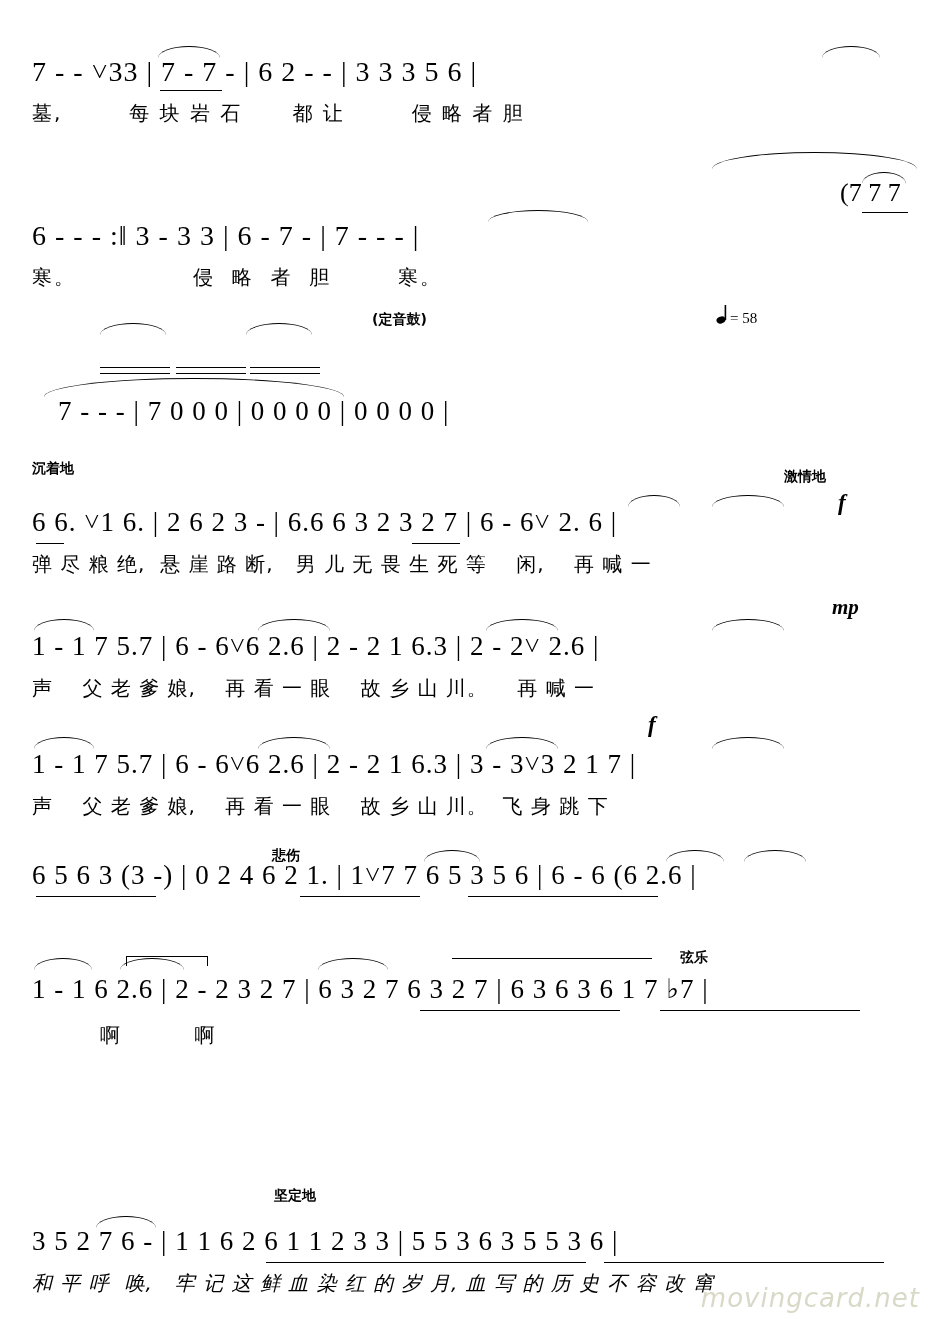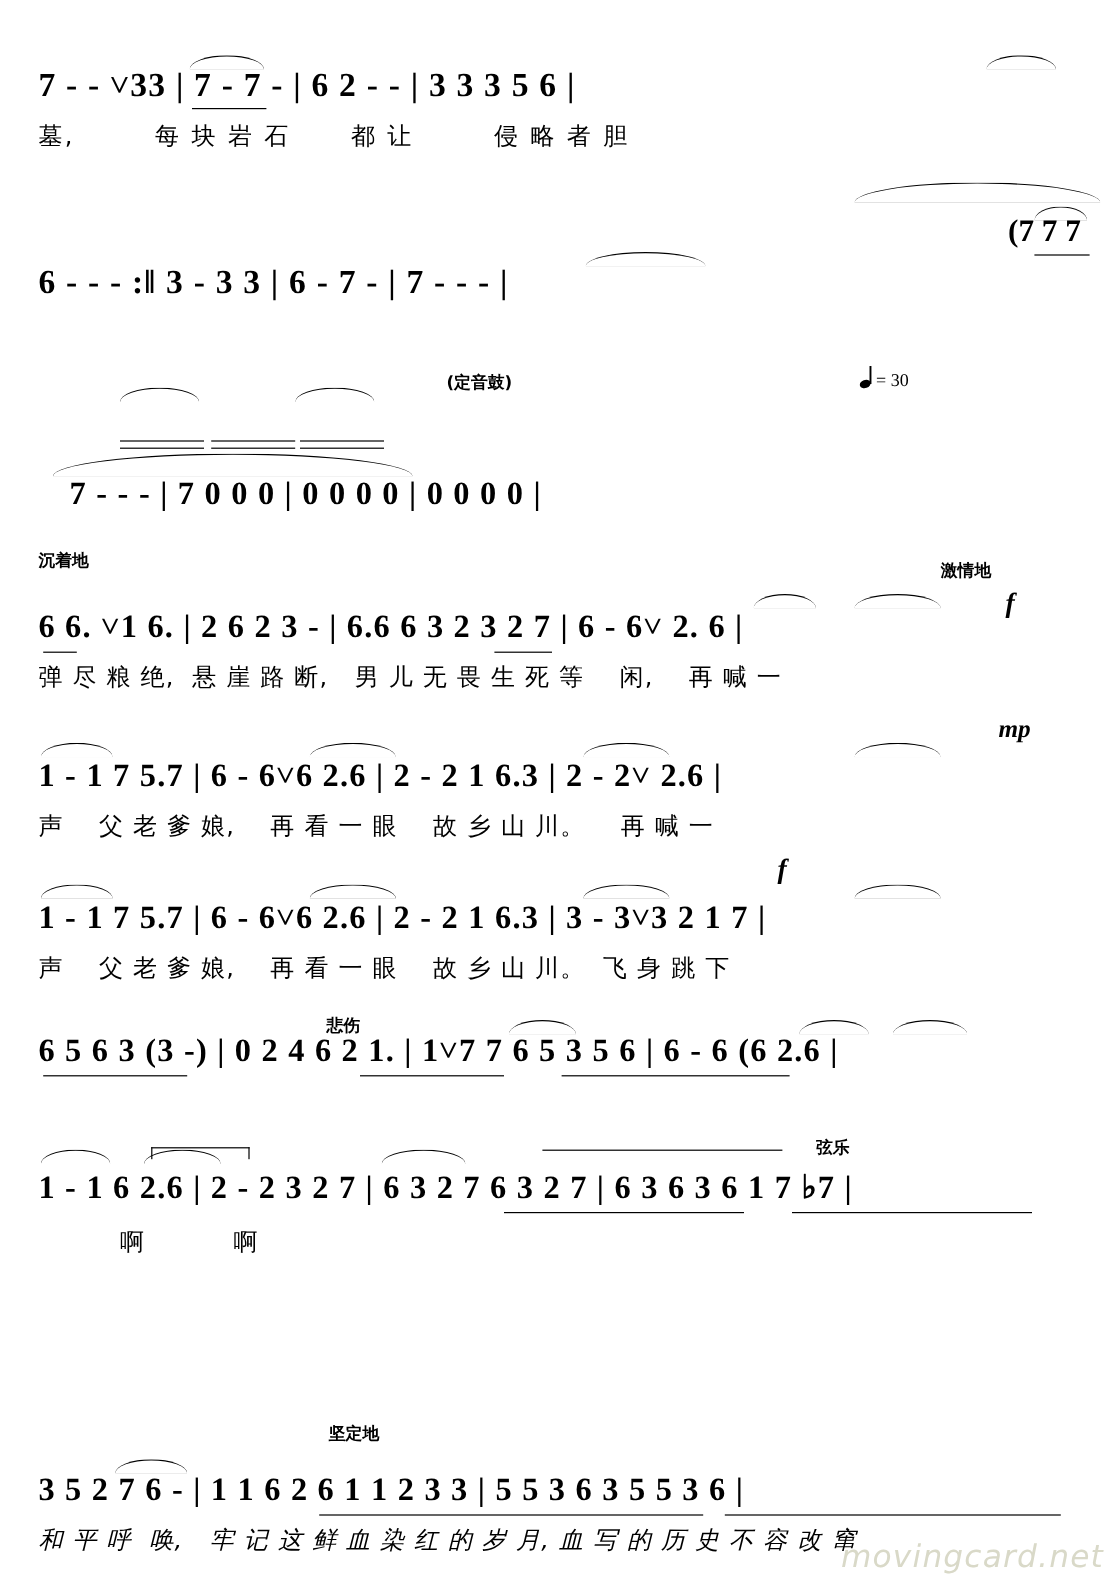--- a/index.html
+++ b/index.html
@@ -29,21 +29,20 @@
   .abs {
     position: absolute;
     white-space: pre;
   }
   .note-text {
     position: absolute;
     font-family: "Liberation Serif", serif;
     font-size: 27px;
     white-space: pre;
     line-height: 1;
-    font-weight: bold;
   }
   .lyr-text {
     position: absolute;
     font-family: "DejaVu Sans", sans-serif;
     font-size: 20px;
     white-space: pre;
     line-height: 1;
   }
   .mark-text {
     position: absolute;
@@ -118,25 +117,26 @@
 
   <div class="system" style="position:absolute;left:0;top:130px;width:748px;height:160px;">
 
     <div class="slur" style="left:712px;top:22px;width:205px;height:16px;"></div>
     <div class="note-text" style="left:840px;top:50px;font-size:26px;">(7 7 7</div>
     <div class="slur" style="left:862px;top:42px;width:44px;"></div>
     <div class="hline" style="left:862px;top:82px;width:46px;"></div>
 
     <div class="slur" style="left:488px;top:80px;width:100px;"></div>
     <div class="note-text" style="left:32px;top:92px;font-size:28px;letter-spacing:1px;">6 - - - :‖ 3 - 3 3 | 6 - 7 - | 7 - - - |</div>
+    <div class="lyr-text" style="left:32px;top:137px;letter-spacing:2px;">寒。              侵  略  者  胆        寒。</div>
   </div>
 
   <div class="system" style="position:absolute;left:0;top:295px;width:832px;height:80px;">
     <div class="mark-text" style="left:372px;top:17px;">(定音鼓)</div>
-    <div class="tempo-text" style="left:730px;top:16px;">= 30</div>
+    <div class="tempo-text" style="left:730px;top:16px;">= 58</div>
 
     <svg class="abs" style="left:716px;top:8px;" width="14" height="22" viewBox="0 0 14 22">
       <ellipse cx="5" cy="17" rx="4.6" ry="3.4" fill="#000" transform="rotate(-20 5 17)"></ellipse>
       <rect x="8.6" y="2" width="1.6" height="15" fill="#000"></rect>
     </svg>
 
     <div class="slur" style="left:100px;top:28px;width:66px;"></div>
     <div class="slur" style="left:246px;top:28px;width:66px;"></div>
 
     <div class="hline" style="left:100px;top:72px;width:70px;"></div>

